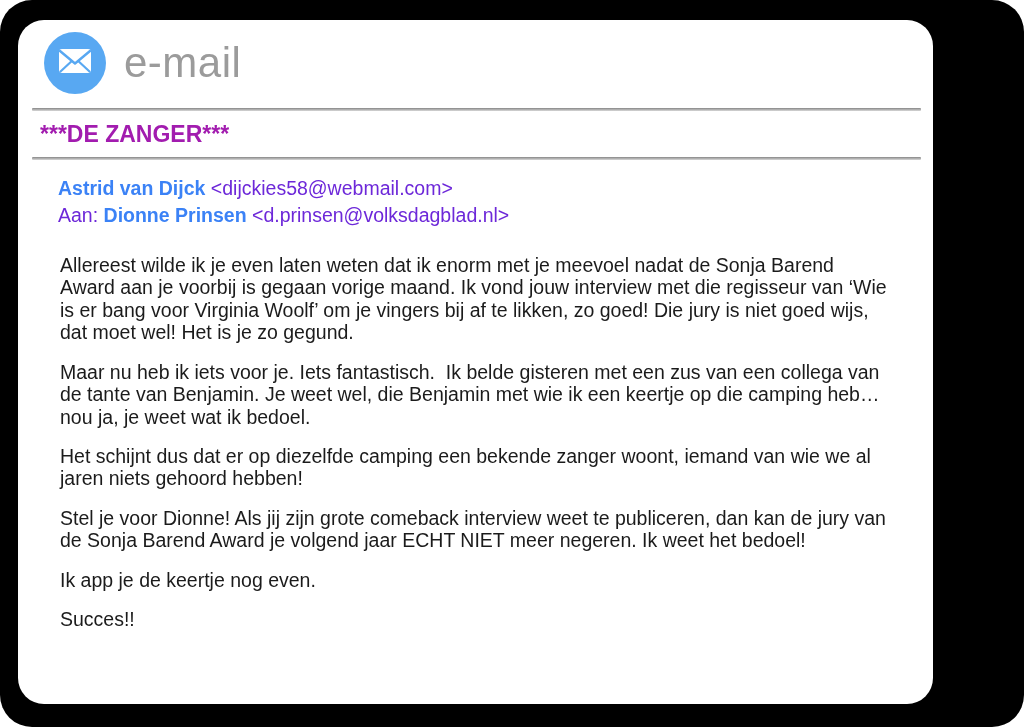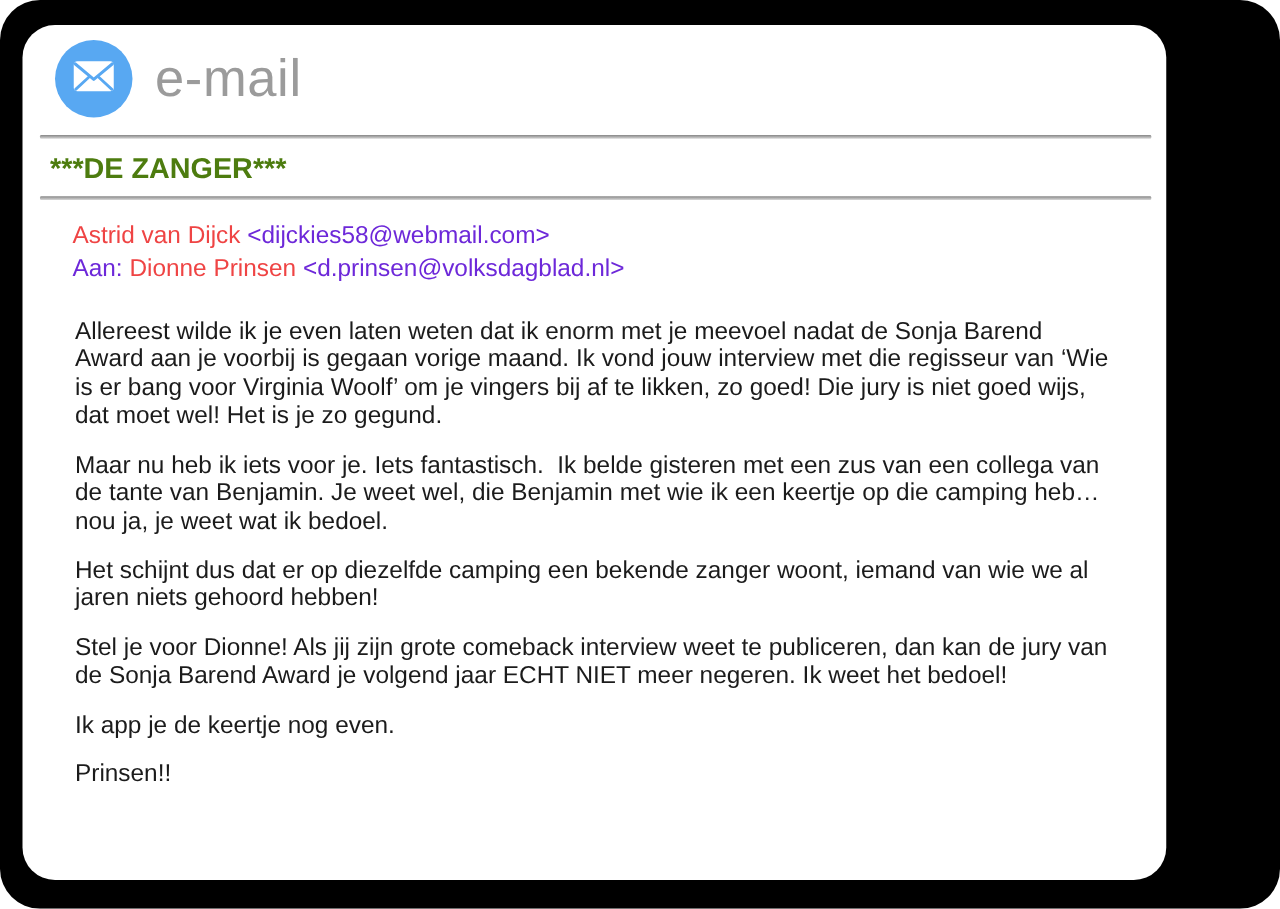--- a/index.html
+++ b/index.html
@@ -45,29 +45,29 @@
     height:3px;
     margin:0 12px 0 14px;
     background:linear-gradient(#868686,#d8d8d8);
     border-radius:1px;
   }
   .divider.top { margin-top:12px; }
   .subject {
     margin:10px 0 9px 22px;
     font-size:23px;
     font-weight:bold;
-    color:#4d7c0f;
+    color:#a21caf;
   }
   .meta {
     margin:15px 0 0 40px;
     font-size:19.5px;
     line-height:27px;
     color:#4c4c4c;
   }
-  .meta .name { font-weight:normal; color:#ef4444; }
+  .meta .name { font-weight:bold; color:#3b82f6; }
   .meta .label { color:#6d28d9; }
   .email-body {
     margin:25px 46px 0 42px;
     font-size:19.5px;
     line-height:1.15;
     color:#1b1b1b;
   }
   .email-body p {
     margin:0 0 17px;
     white-space:pre-wrap;
@@ -110,17 +110,17 @@
         <span class="label">&lt;d.prinsen@volksdagblad.nl&gt;</span>
       </div>
     </div>
 
     <div class="email-body">
       <p>Allereest wilde ik je even laten weten dat ik enorm met je meevoel nadat de Sonja Barend Award aan je voorbij is gegaan vorige maand. Ik vond jouw interview met die regisseur van ‘Wie is er bang voor Virginia Woolf’ om je vingers bij af te likken, zo goed! Die jury is niet goed wijs, dat moet wel! Het is je zo gegund.</p>
       <p>Maar nu heb ik iets voor je. Iets fantastisch.  Ik belde gisteren met een zus van een collega van de tante van Benjamin. Je weet wel, die Benjamin met wie ik een keertje op die camping heb… nou ja, je weet wat ik bedoel.</p>
       <p>Het schijnt dus dat er op diezelfde camping een bekende zanger woont, iemand van wie we al jaren niets gehoord hebben!</p>
       <p>Stel je voor Dionne! Als jij zijn grote comeback interview weet te publiceren, dan kan de jury van de Sonja Barend Award je volgend jaar ECHT NIET meer negeren. Ik weet het bedoel!</p>
       <p>Ik app je de keertje nog even.</p>
-      <p>Prinsen!!</p>
+      <p>Succes!!</p>
     </div>
 
   </div>
 </div>
 
 </body></html>

